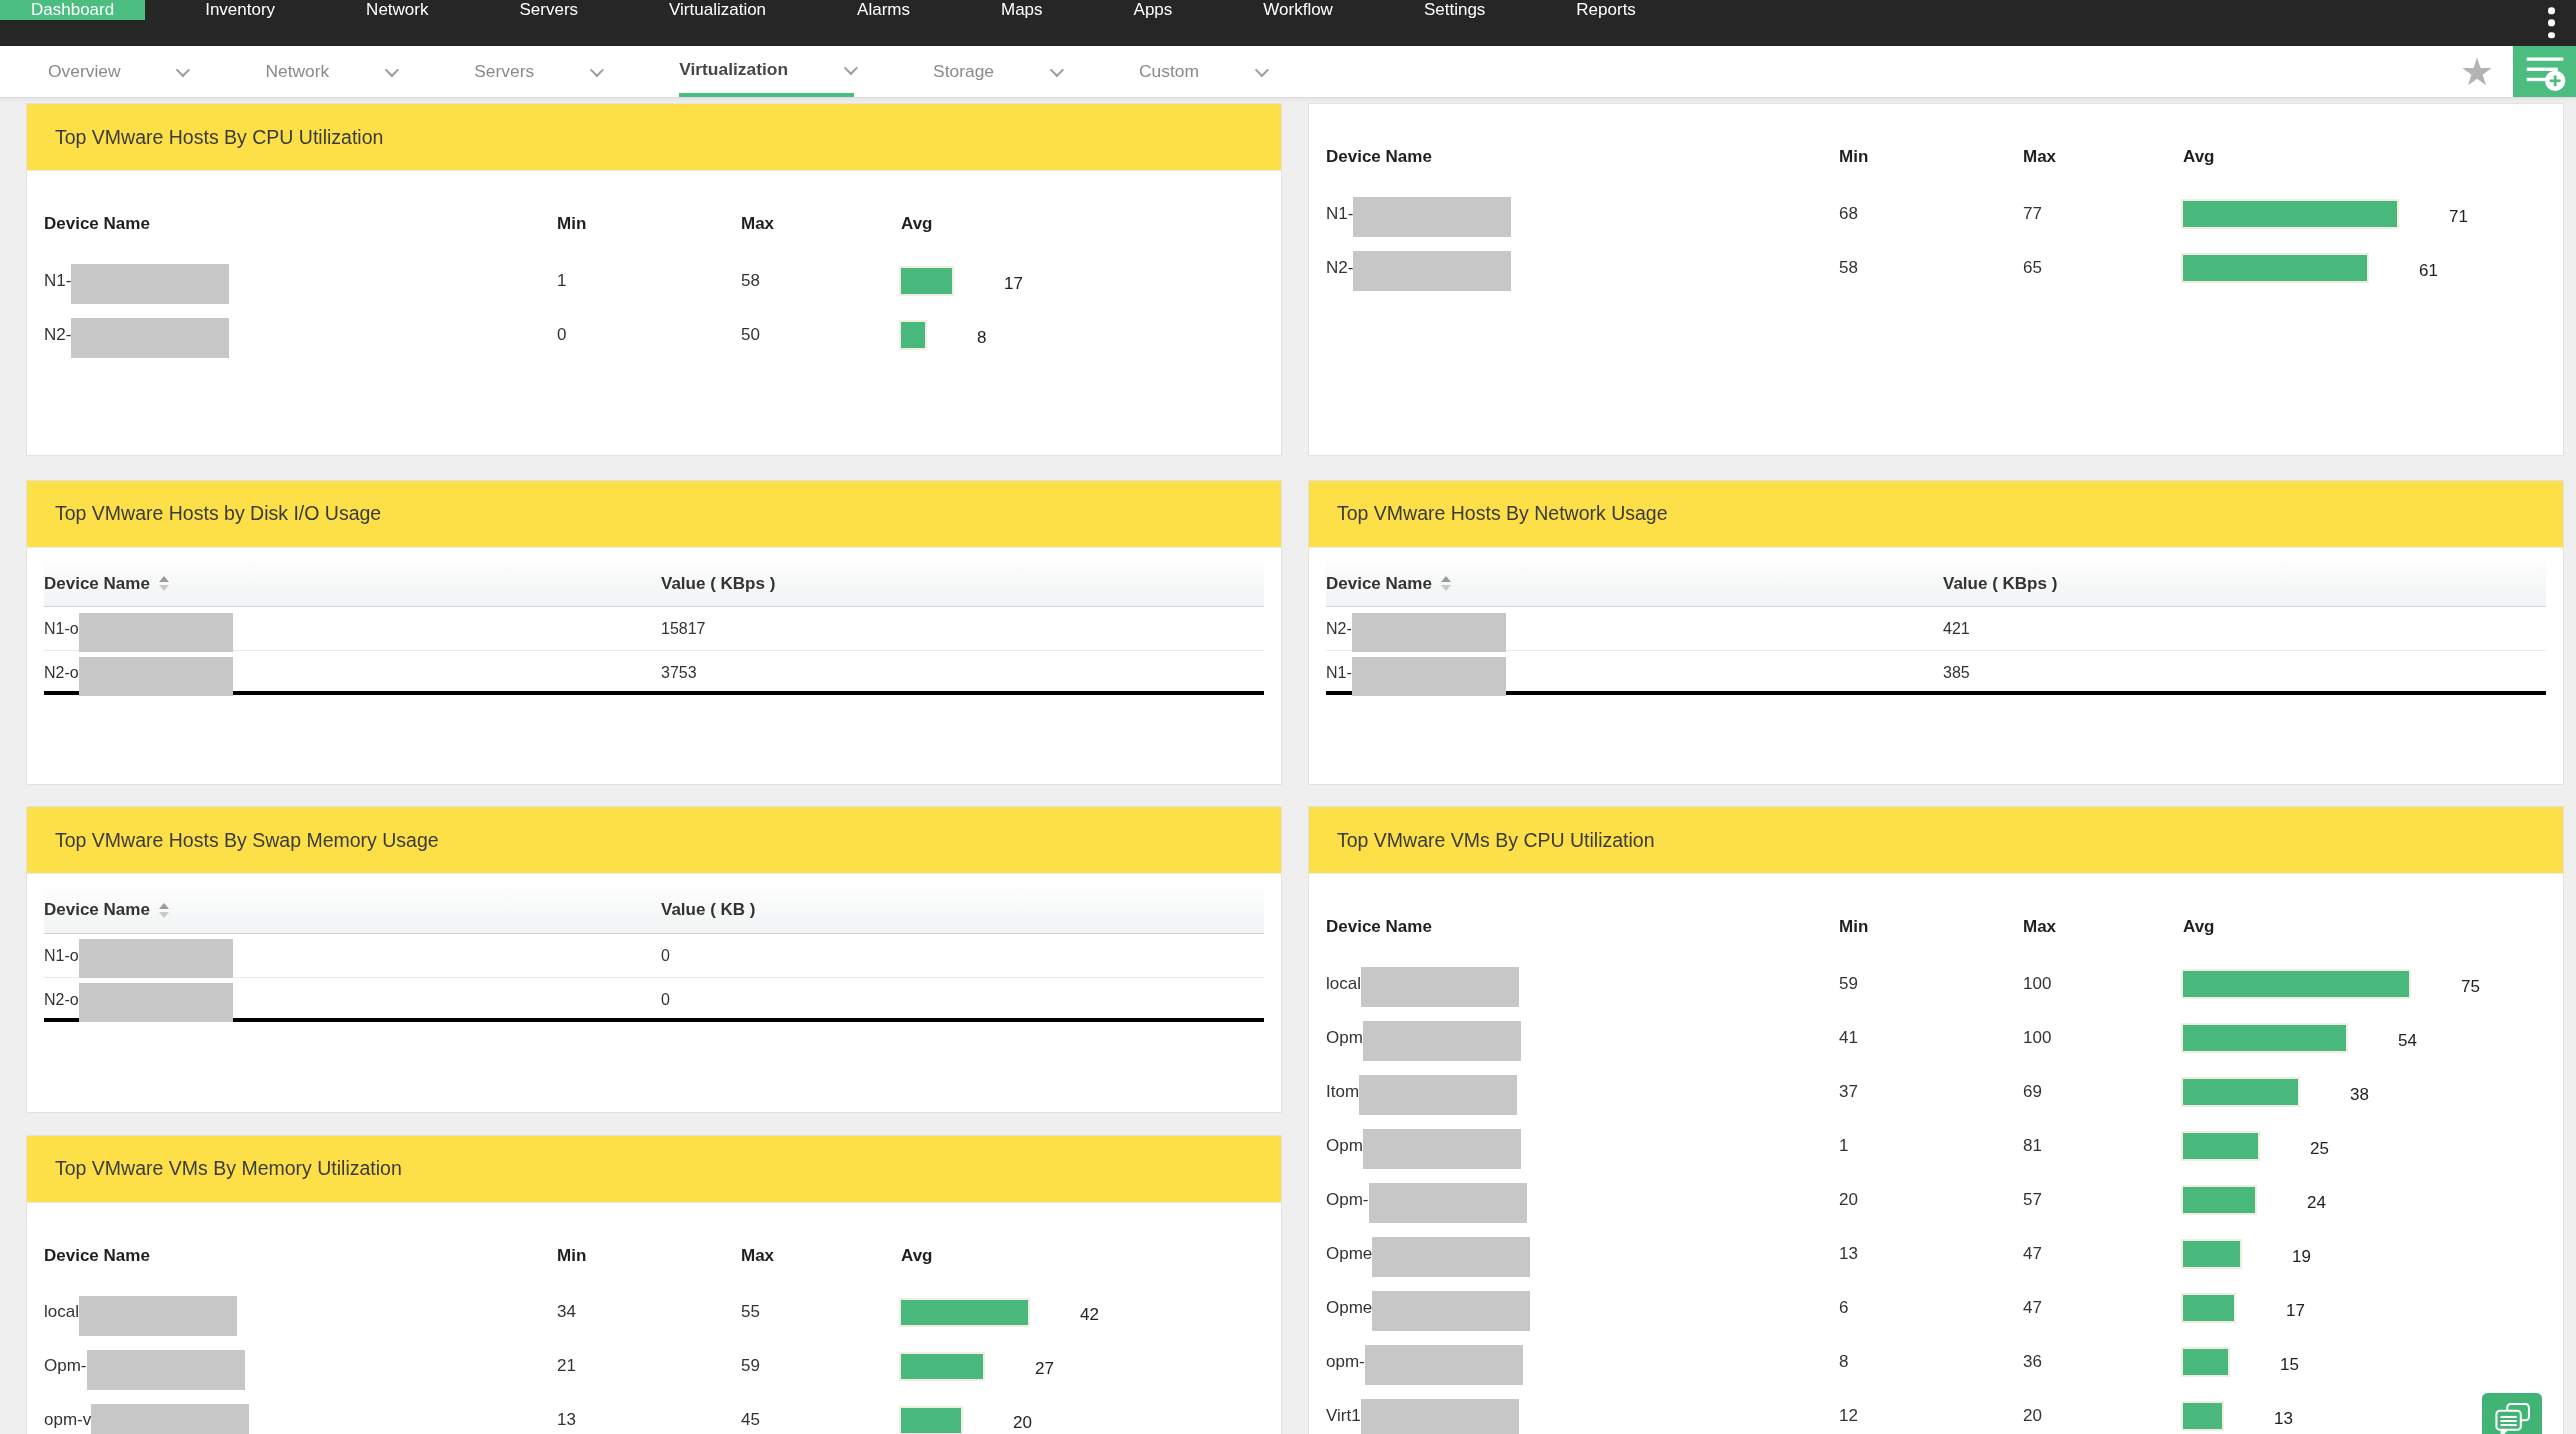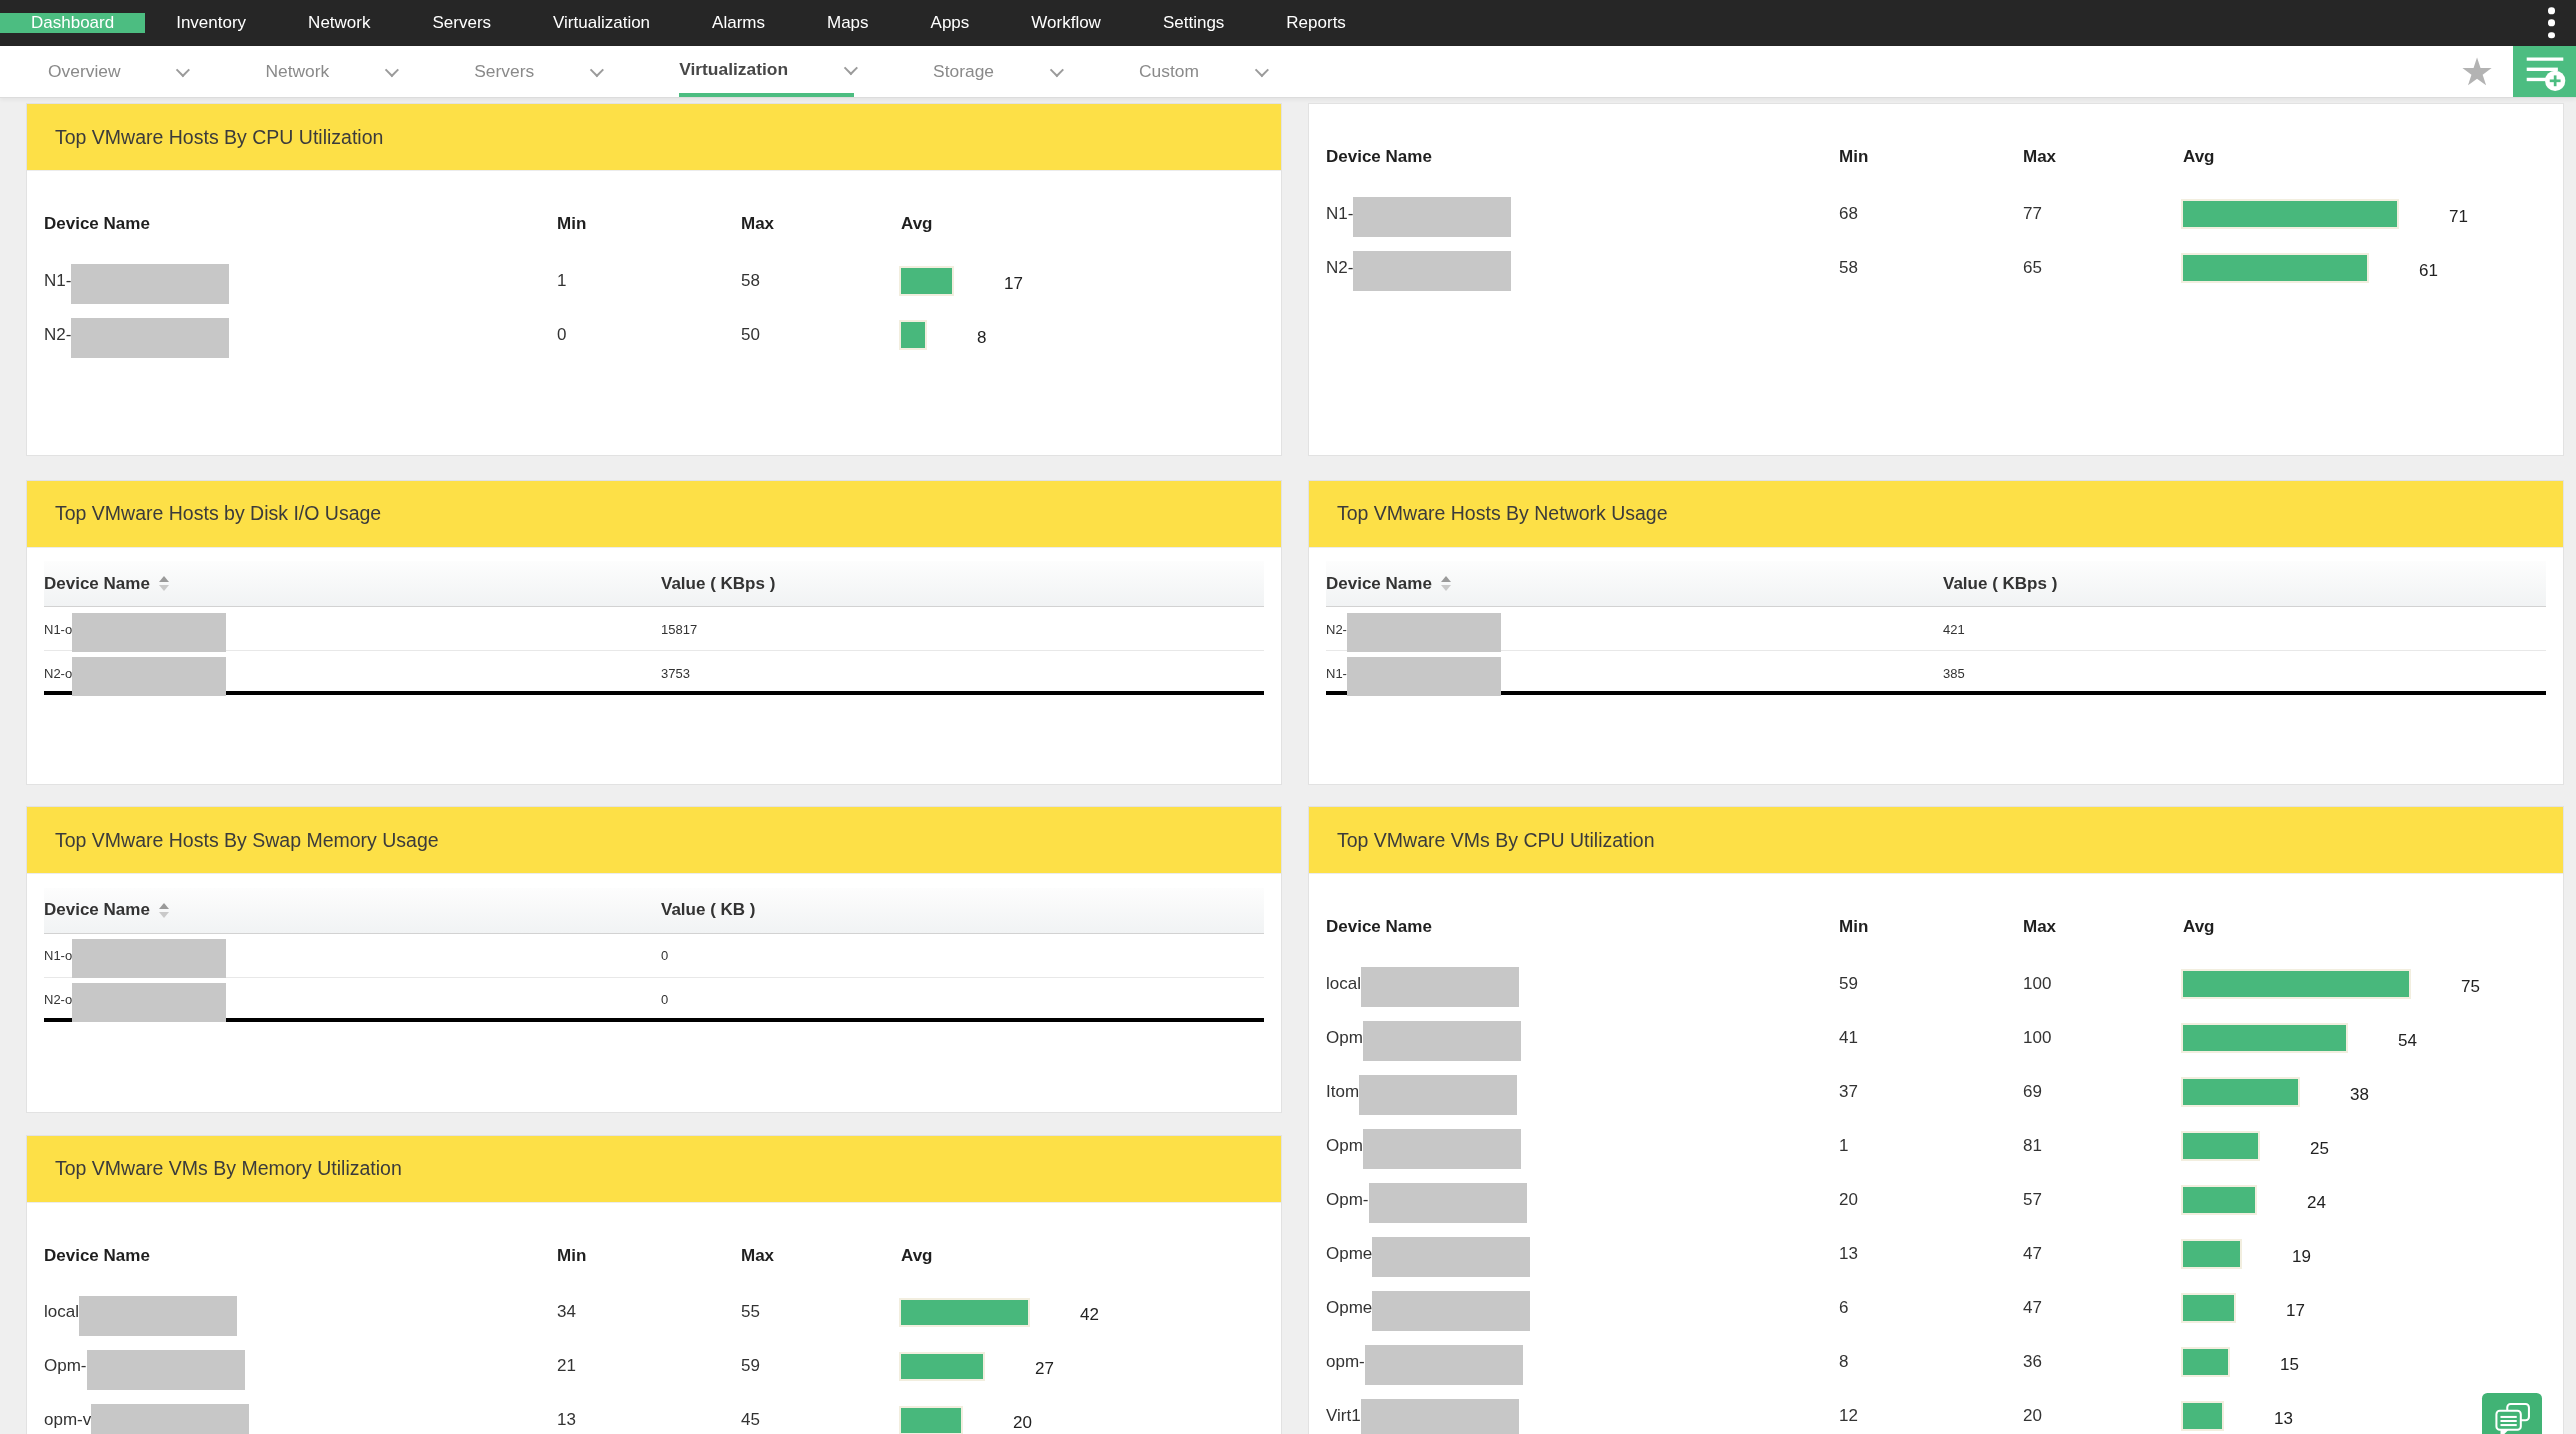--- a/index.html
+++ b/index.html
@@ -1,20 +1,20 @@
 <!DOCTYPE html>
 <html style="font-size:10.7px"><head>
 <meta charset="utf-8">
 <style>
   * { margin:0; padding:0; box-sizing:border-box; }
   html,body { width:2576px; height:1435px; overflow:hidden; background:#efefef;
     font-family:"Liberation Sans", sans-serif; position:relative; }
 
   
-  .topnav { height:46px; background:#262626; display:flex; align-items:center; position:relative; }
+  .topnav { height:46px; background:#262626; display:flex; align-items:flex-start; position:relative;gap:29px; }
   .nav-item { display:flex; align-items:center; padding:0 31px; font-size:17px; color:#ffffff; cursor:pointer; }
   .nav-item.active { background:#4cbd81; }
   .kebab { position:absolute; right:14.8px; top:50%; transform:translateY(-50%);
     display:flex; flex-direction:column; align-items:center; cursor:pointer; padding:2.7px 6.7px; }
   .kebab i { width:6.7px; height:6.7px; border-radius:50%; background:#fff; margin:2.7px 0; }
 
   
   .tabbar { height:52px; background:#ffffff; display:flex; align-items:stretch; padding-left:48px;
     border-bottom:0.7px solid #dcdcdc; box-shadow:0 2px 4px rgba(0,0,0,.05); position:relative; }
   .tab { display:flex; align-items:center; margin-right:79px; font-size:17.4px; color:#8a8a8a; cursor:pointer; }
@@ -50,21 +50,21 @@
   .table-b { margin:13.4px 17px 0; }
   .cols-b { display:grid; grid-template-columns:617px 1fr; height:46px; align-items:center;
     background:linear-gradient(#fdfdfd,#f1f3f4); border-bottom:1.3px solid #d2d2d2;
     font-size:17px; font-weight:600; color:#333; }
   .sorth { display:flex; align-items:center; cursor:pointer; }
   .sortic { display:inline-flex; flex-direction:column; align-items:center; margin-left:9.4px; }
   .sortic i { display:block; width:0; height:0; border-left:5.4px solid transparent; border-right:5.4px solid transparent; }
   .sortic .tup { border-bottom:6.7px solid #9a9a9a; margin-bottom:2.7px; }
   .sortic .tdn { border-top:6.7px solid #c9c9c9; }
   .row-b { display:grid; grid-template-columns:617px 1fr; height:44px; align-items:center;
-    border-bottom:0.7px solid #e8e8e8; font-size:13px; color:#333; }
+    border-bottom:0.7px solid #e8e8e8; font-size:16px; color:#333; }
   .row-b:last-child { border-bottom:4px solid #000000; }
   .row-b .redact { width:154px; height:39px; margin-top:5.4px; }
 
   
   .chatbtn { position:absolute; left:2482px; top:1393px; width:60px; height:54px;
     background:#41b375; border-radius:5.4px; display:flex; justify-content:center;
     padding-top:6.7px; cursor:pointer; }
 </style>
 </head>
 <body>

